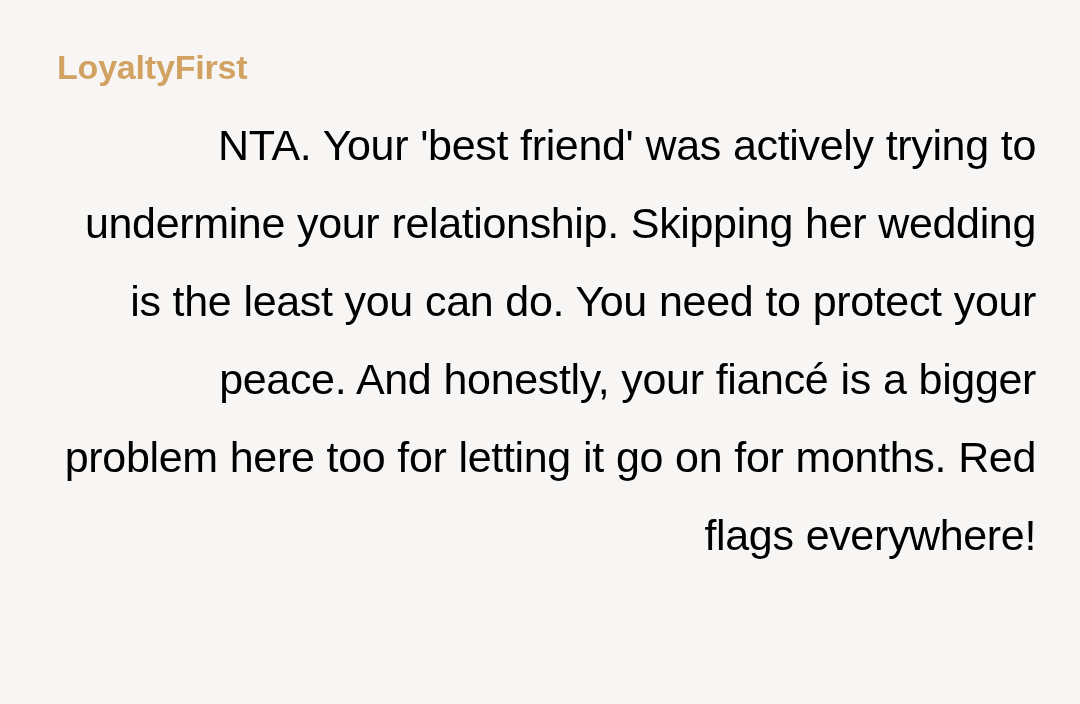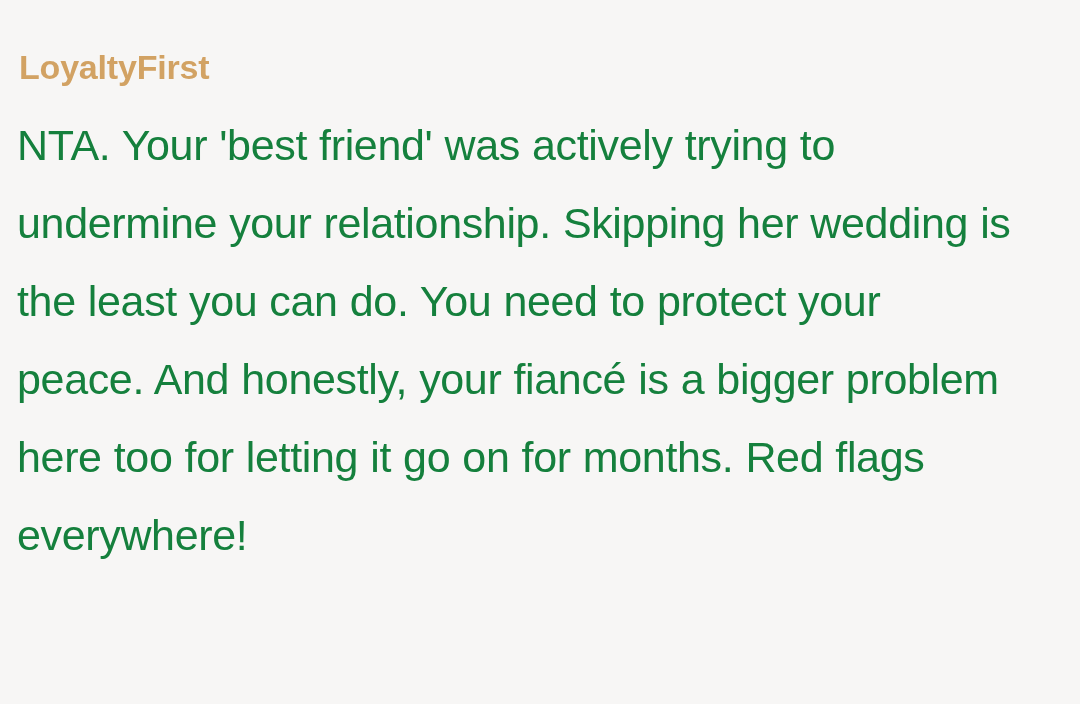--- a/index.html
+++ b/index.html
@@ -12,46 +12,47 @@
     background: #f7f6f5;
     font-family: "Liberation Sans", sans-serif;
     overflow: hidden;
   }
 
   #comment-card {
     box-sizing: border-box;
     width: 1080px;
     height: 704px;
     background: #f7f6f5;
-    padding: 40px 44px 0 17px;
+    padding: 40px 44px 0 55px;
   }
 
   #comment-author {
     font-family: "Liberation Sans", sans-serif;
     font-size: 34px;
     font-weight: bold;
     line-height: 1.0;
     color: #d2a263;
     letter-spacing: -0.2px;
     margin: 0 0 0 2px;
     padding-top: 10px;
     white-space: nowrap;
   }
 
   #comment-body {
     font-family: "Liberation Sans", sans-serif;
     font-size: 43px;
     font-weight: normal;
     line-height: 78px;
-    color: #15803d;
+    color: #000000;
     letter-spacing: -0.35px;
     margin: 0;
     padding-top: 22px;
     max-width: 1000px;
     word-spacing: 0.5px;
+    text-align: right;
   }
 </style>
 </head>
 <body>
 
 <div id="comment-card">
   <div id="comment-author">LoyaltyFirst</div>
   <div id="comment-body">NTA. Your 'best friend' was actively trying to undermine your relationship. Skipping her wedding is the least you can do. You need to protect your peace. And honestly, your fiancé is a bigger problem here too for letting it go on for months. Red flags everywhere!</div>
 </div>
 

